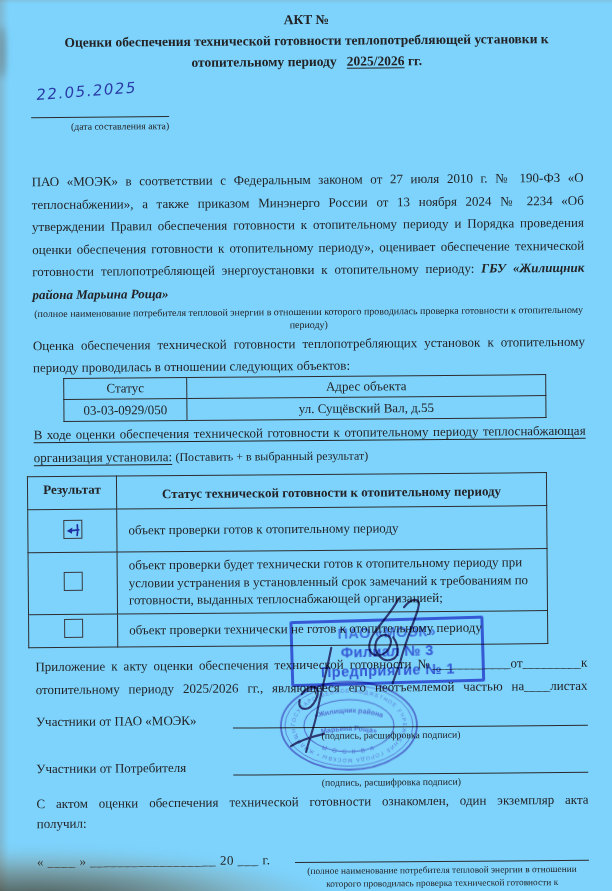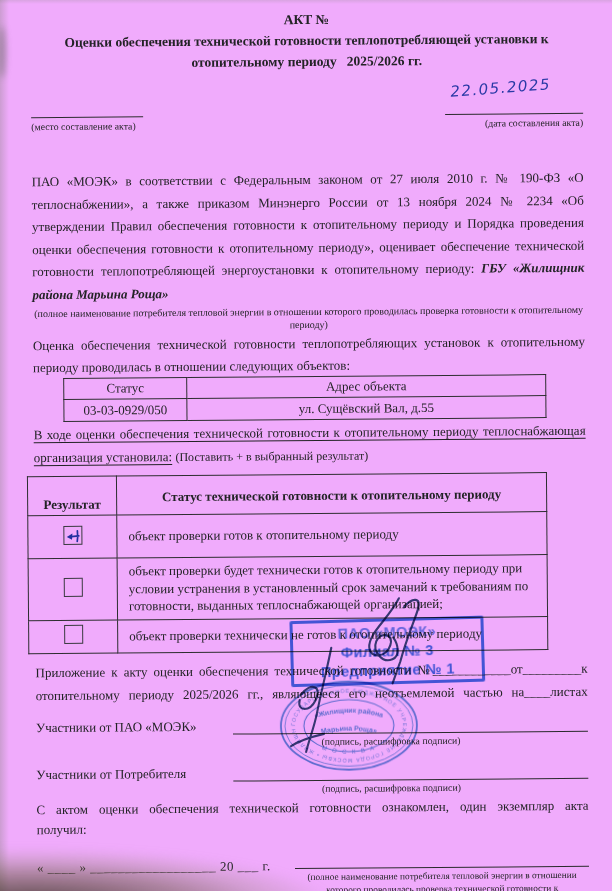--- a/index.html
+++ b/index.html
@@ -1,22 +1,22 @@
 <!DOCTYPE html>
 <html><head>
 <meta charset="utf-8">
 <style>
   html,body{margin:0;padding:0;background:#e8e8e6;}
-  .paper{position:relative;width:612px;height:891px;background:#f0abfc;overflow:hidden;
+  .paper{position:relative;width:612px;height:891px;background:#7dd3fc;overflow:hidden;
          font-family:"Liberation Serif","DejaVu Serif",serif;color:#232326;}
   .content{position:absolute;inset:0;padding:9px 27px 0 33px;box-sizing:border-box;
            transform:rotate(-0.45deg);transform-origin:50% 40%;}
   
   .title{text-align:center;font-weight:bold;font-size:13.5px;line-height:21px;}
-  .years{text-underline-offset:2px;margin-top:25px;}
+  .years{text-decoration:underline;text-underline-offset:2px;margin-top:25px;}
   .pd-row{display:flex;justify-content:space-between;align-items:flex-end;margin-top:12px;}
   .pd-left{width:112px;}
   .pd-right{width:138px;position:relative;}
   .blank{border-bottom:1.3px solid #2b2b2d;height:10px;}
   .cap{font-size:9.8px;line-height:13px;margin-top:2px;white-space:nowrap;}
   .hand{font-family:"DejaVu Sans",sans-serif;font-style:italic;font-size:15px;letter-spacing:1.5px;
         transform:rotate(-4deg);transform-origin:left bottom;margin:0 0 3px 6px;}
   
   .body{font-size:13px;line-height:22.5px;margin:0;}
   .just{text-align:justify;}
@@ -24,21 +24,21 @@
   .consumer{font-weight:bold;font-style:italic;}
   .small-cap{font-size:10px;line-height:13px;text-align:center;margin:1px 0 2px 0;}
   .lead{line-height:21.5px;}
   
   table{border-collapse:collapse;}
   .t1{margin-left:30px;width:483px;table-layout:fixed;}
   .t1 th,.t1 td{border:1.2px solid #2e2e31;font-size:13px;text-align:center;padding:1px 4px;height:19px;font-weight:normal;}
   .t1 th{height:18px;}
   .t2{margin-left:-7px;width:520px;table-layout:fixed;margin-top:7px;}
   .t2 th,.t2 td{border:1.2px solid #2e2e31;font-size:13px;padding:2px 8px;}
-  .t2 .th1{font-weight:bold;vertical-align:top;padding-top:20px;text-align:center;margin-left:6px;}
+  .t2 .th1{font-weight:bold;vertical-align:top;padding-top:5px;text-align:center;margin-left:6px;}
   .t2 .th2{font-weight:bold;text-align:center;padding:10px 30px 6px 30px;}
   .t2 td.status{line-height:17.5px;padding:4px 8px 4px 11px;}
   .r1 td{height:34px;}
   .r3 td{height:24px;}
   .cb-cell{text-align:center;vertical-align:middle;}
   .cb{width:17px;height:17px;border:1.4px solid #3a3a40;display:inline-block;position:relative;}
   .cb svg{position:absolute;left:-2px;top:-1px;}
   .ul-span{text-decoration:underline;text-underline-offset:2.5px;}
   .hint{font-size:12px;}
   .stretch{text-align:justify;text-align-last:justify;}
@@ -84,24 +84,20 @@
       <div>АКТ №</div>
       <div>Оценки обеспечения технической готовности теплопотребляющей установки к</div>
       <div>
         <span>отопительному периоду</span>&nbsp;&nbsp;
         <span class="years">2025/2026</span>
         <span>гг.</span>
       </div>
     </div>
 
     <div class="pd-row">
-      <div class="pd-left">
-        <div class="blank"></div>
-        <div class="cap">(место составление акта)</div>
-      </div>
       <div class="pd-right">
         <div class="hand" style="color: rgb(42, 58, 166);">22.05.2025</div>
         <div class="blank"></div>
         <div class="cap" style="text-align:right">(дата составления акта)</div>
       </div>
     </div>
 
     <p class="body just intro"><span>ПАО «МОЭК» в соответствии с Федеральным законом от 27 июля 2010 г. № 190-ФЗ «О теплоснабжении», а также приказом Минэнерго России от 13 ноября 2024 № 2234 «Об утверждении Правил обеспечения готовности к отопительному периоду и Порядка проведения оценки обеспечения готовности к отопительному периоду», оценивает обеспечение технической готовности теплопотребляющей энергоустановки к отопительному периоду:</span>
       <span class="consumer">ГБУ «Жилищник района Марьина Роща»</span></p>
     <div class="small-cap">(полное наименование потребителя тепловой энергии в отношении которого проводилась проверка готовности к отопительному периоду)</div>

